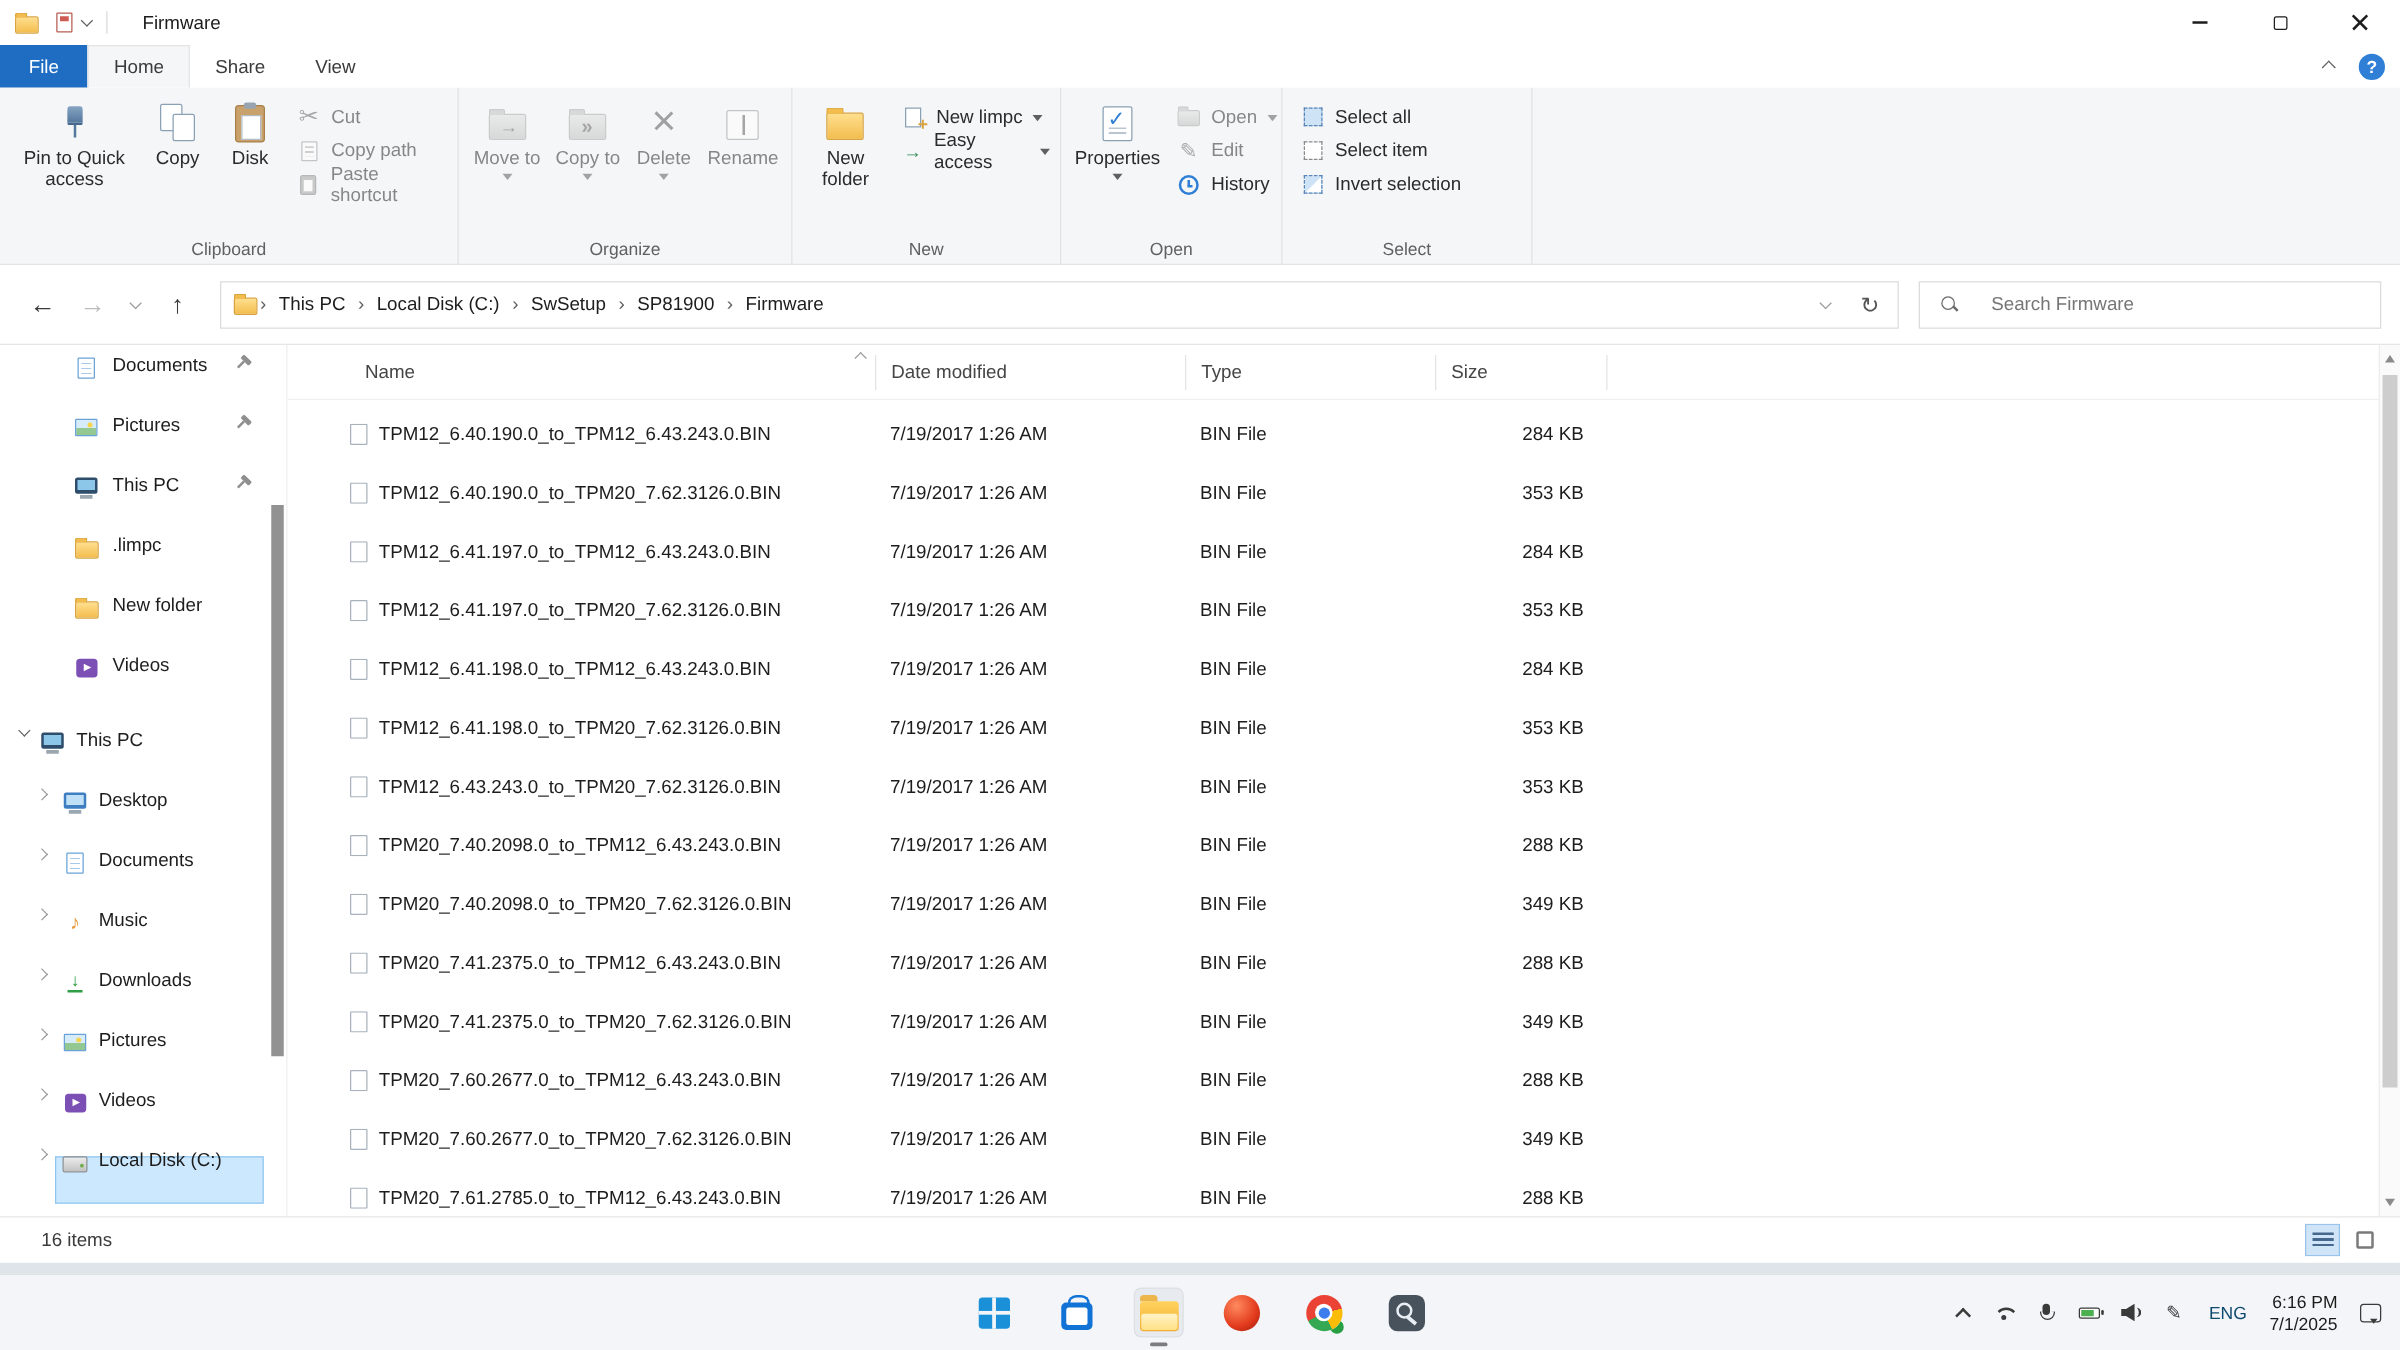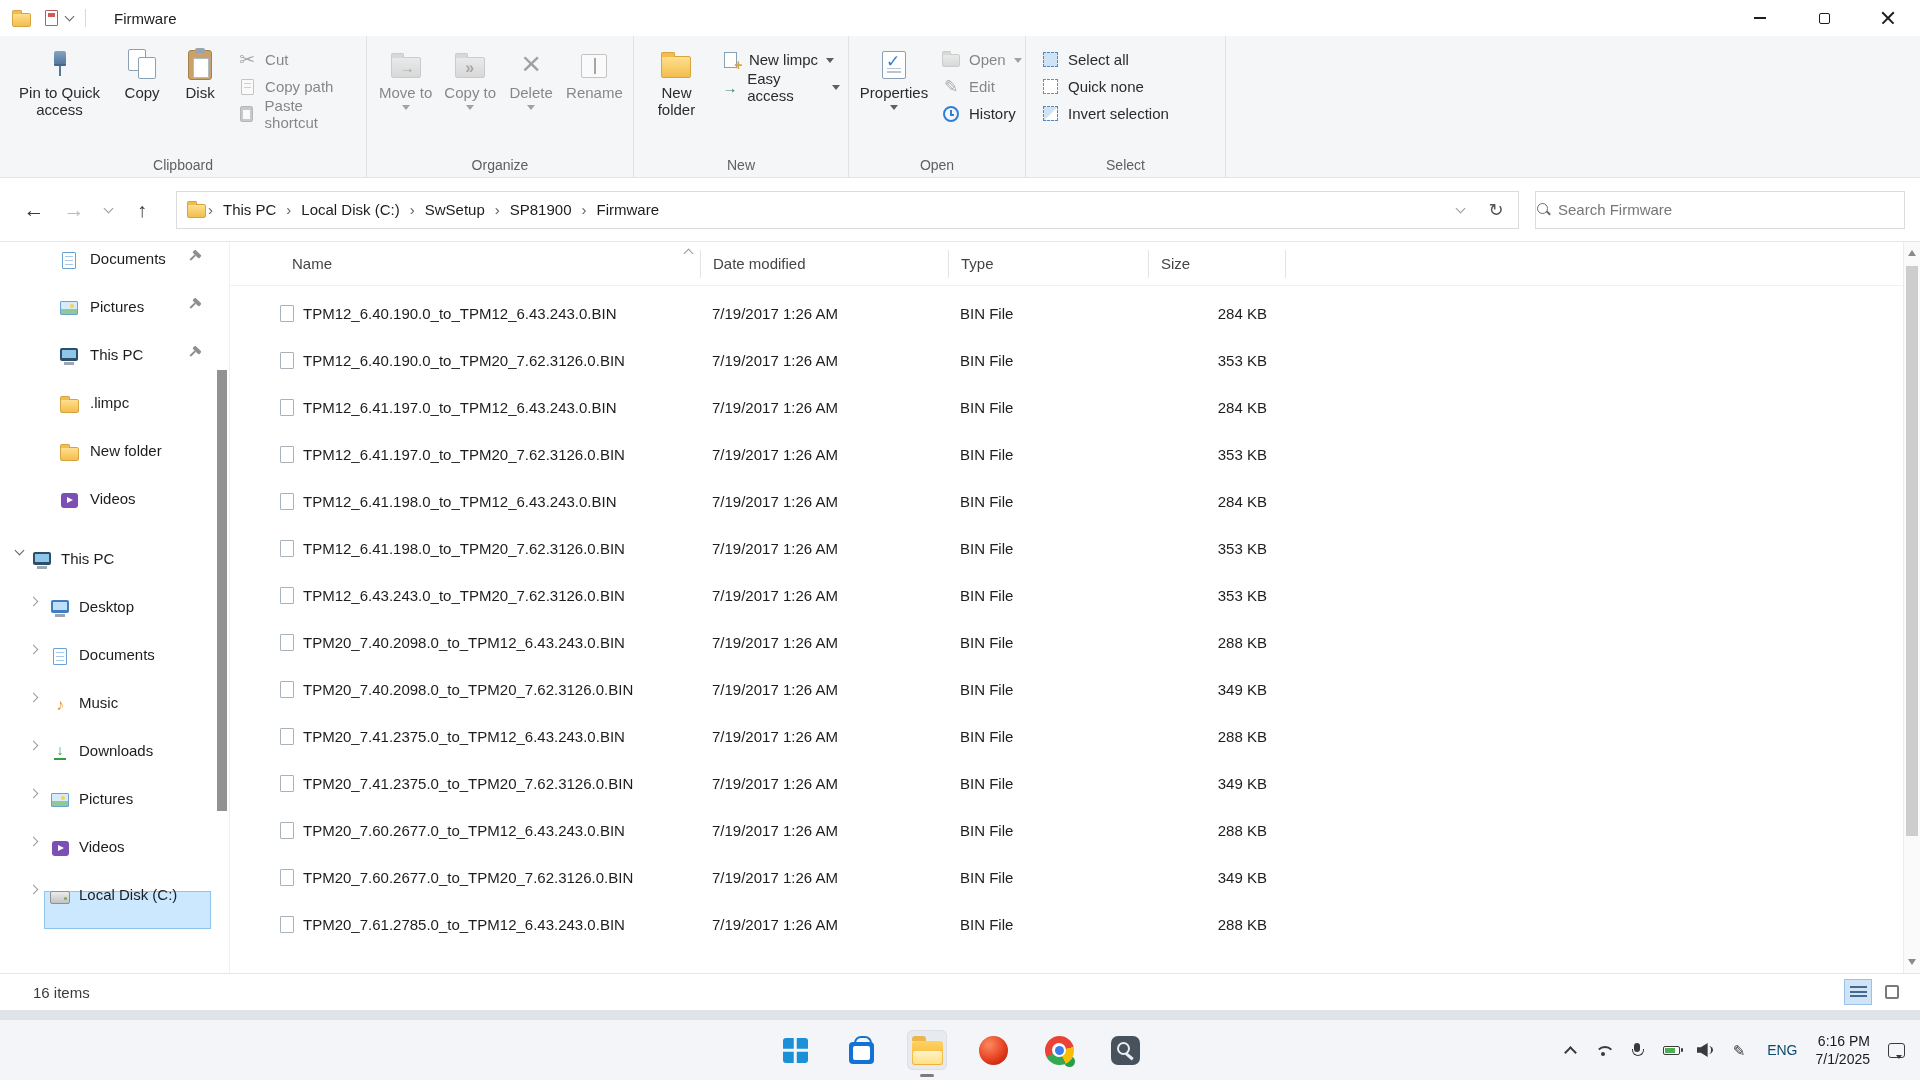--- a/index.html
+++ b/index.html
@@ -67,21 +67,21 @@
   .ic-back::before{content:"←"}.ic-back{font-size:21px;line-height:1;color:#3b3b3b}
   .ic-forward::before{content:"→"}.ic-forward{font-size:21px;line-height:1;color:#bdbdbd}
   .ic-up-arrow::before{content:"↑"}.ic-up-arrow{font-size:20px;line-height:1;color:#3b3b3b}
   .ic-refresh::before{content:"↻"}.ic-refresh{font-size:18px;line-height:1;color:#555}
   .crumbbar{flex:1;height:38px;border:1px solid #dcdcdc;margin-left:14px;display:flex;align-items:center;background:#fff}
   .crumbs{display:flex;align-items:center;height:100%}
   .crumb{padding:0 9px;height:100%;display:flex;align-items:center}
   .crumb-sep{color:#5f5f5f;padding:0 1px;font-size:15px}
   .crumb-tools{margin-left:auto;display:flex;align-items:center;gap:4px;padding-right:6px}
   .toolbtn{width:32px;height:32px;display:flex;align-items:center;justify-content:center}
-  .searchbox{width:370px;height:38px;border:1px solid #dcdcdc;margin-left:16px;display:flex;align-items:center;padding:0 0;gap:7px;background:#fff;flex:none}
+  .searchbox{width:370px;height:38px;border:1px solid #dcdcdc;margin-left:16px;display:flex;align-items:center;padding:0 16px;gap:26px;background:#fff;flex:none}
   .ic-search{width:15px;height:15px;position:relative}
   .ic-search::before{content:"";position:absolute;left:1px;top:1px;width:9px;height:9px;border:1.6px solid #6b6b6b;border-radius:50%}
   .ic-search::after{content:"";position:absolute;left:10px;top:10px;width:5px;height:1.7px;background:#6b6b6b;transform:rotate(45deg)}
   .search-input{border:none;outline:none;flex:1;font-size:15px;color:#1d1d1d;background:transparent}
   .search-input::placeholder{color:#767676}
 
   
   .main{flex:1;display:flex;overflow:hidden;position:relative}
 
   
@@ -260,20 +260,30 @@
         </button>
       <button class="wbtn">
           <span class="g-max"></span>
         </button>
       <button class="wbtn close">
           <span class="g-close"></span>
         </button>
     </div>
   </div>
 
+  <div class="tabsrow">
+    <button class="tab tab-file">File</button>
+    <button class="tab active">Home</button>
+    <button class="tab">Share</button>
+    <button class="tab">View</button>
+    <div class="tabs-right">
+      <button><span class="chev up"></span></button>
+      <button class="help-btn"></button>
+    </div>
+  </div>
 
   <div class="ribbon">
 
     <div class="rgroup g0">
       <div class="rbody">
         <div class="bigrow">
 
             <button class="rbig first">
               <span class="islot">
                 <span class="ic ic-pin"></span>
@@ -453,21 +463,21 @@
                 <span class="ic ic-select-all"></span>
               </span>
               <span>Select all</span>
 
             </button>
 
             <button class="rsmall">
               <span class="islot">
                 <span class="ic ic-select-none"></span>
               </span>
-              <span>Quick none</span>
+              <span>Select item</span>
 
             </button>
 
             <button class="rsmall">
               <span class="islot">
                 <span class="ic ic-invert-selection"></span>
               </span>
               <span>Invert selection</span>
 
             </button>

